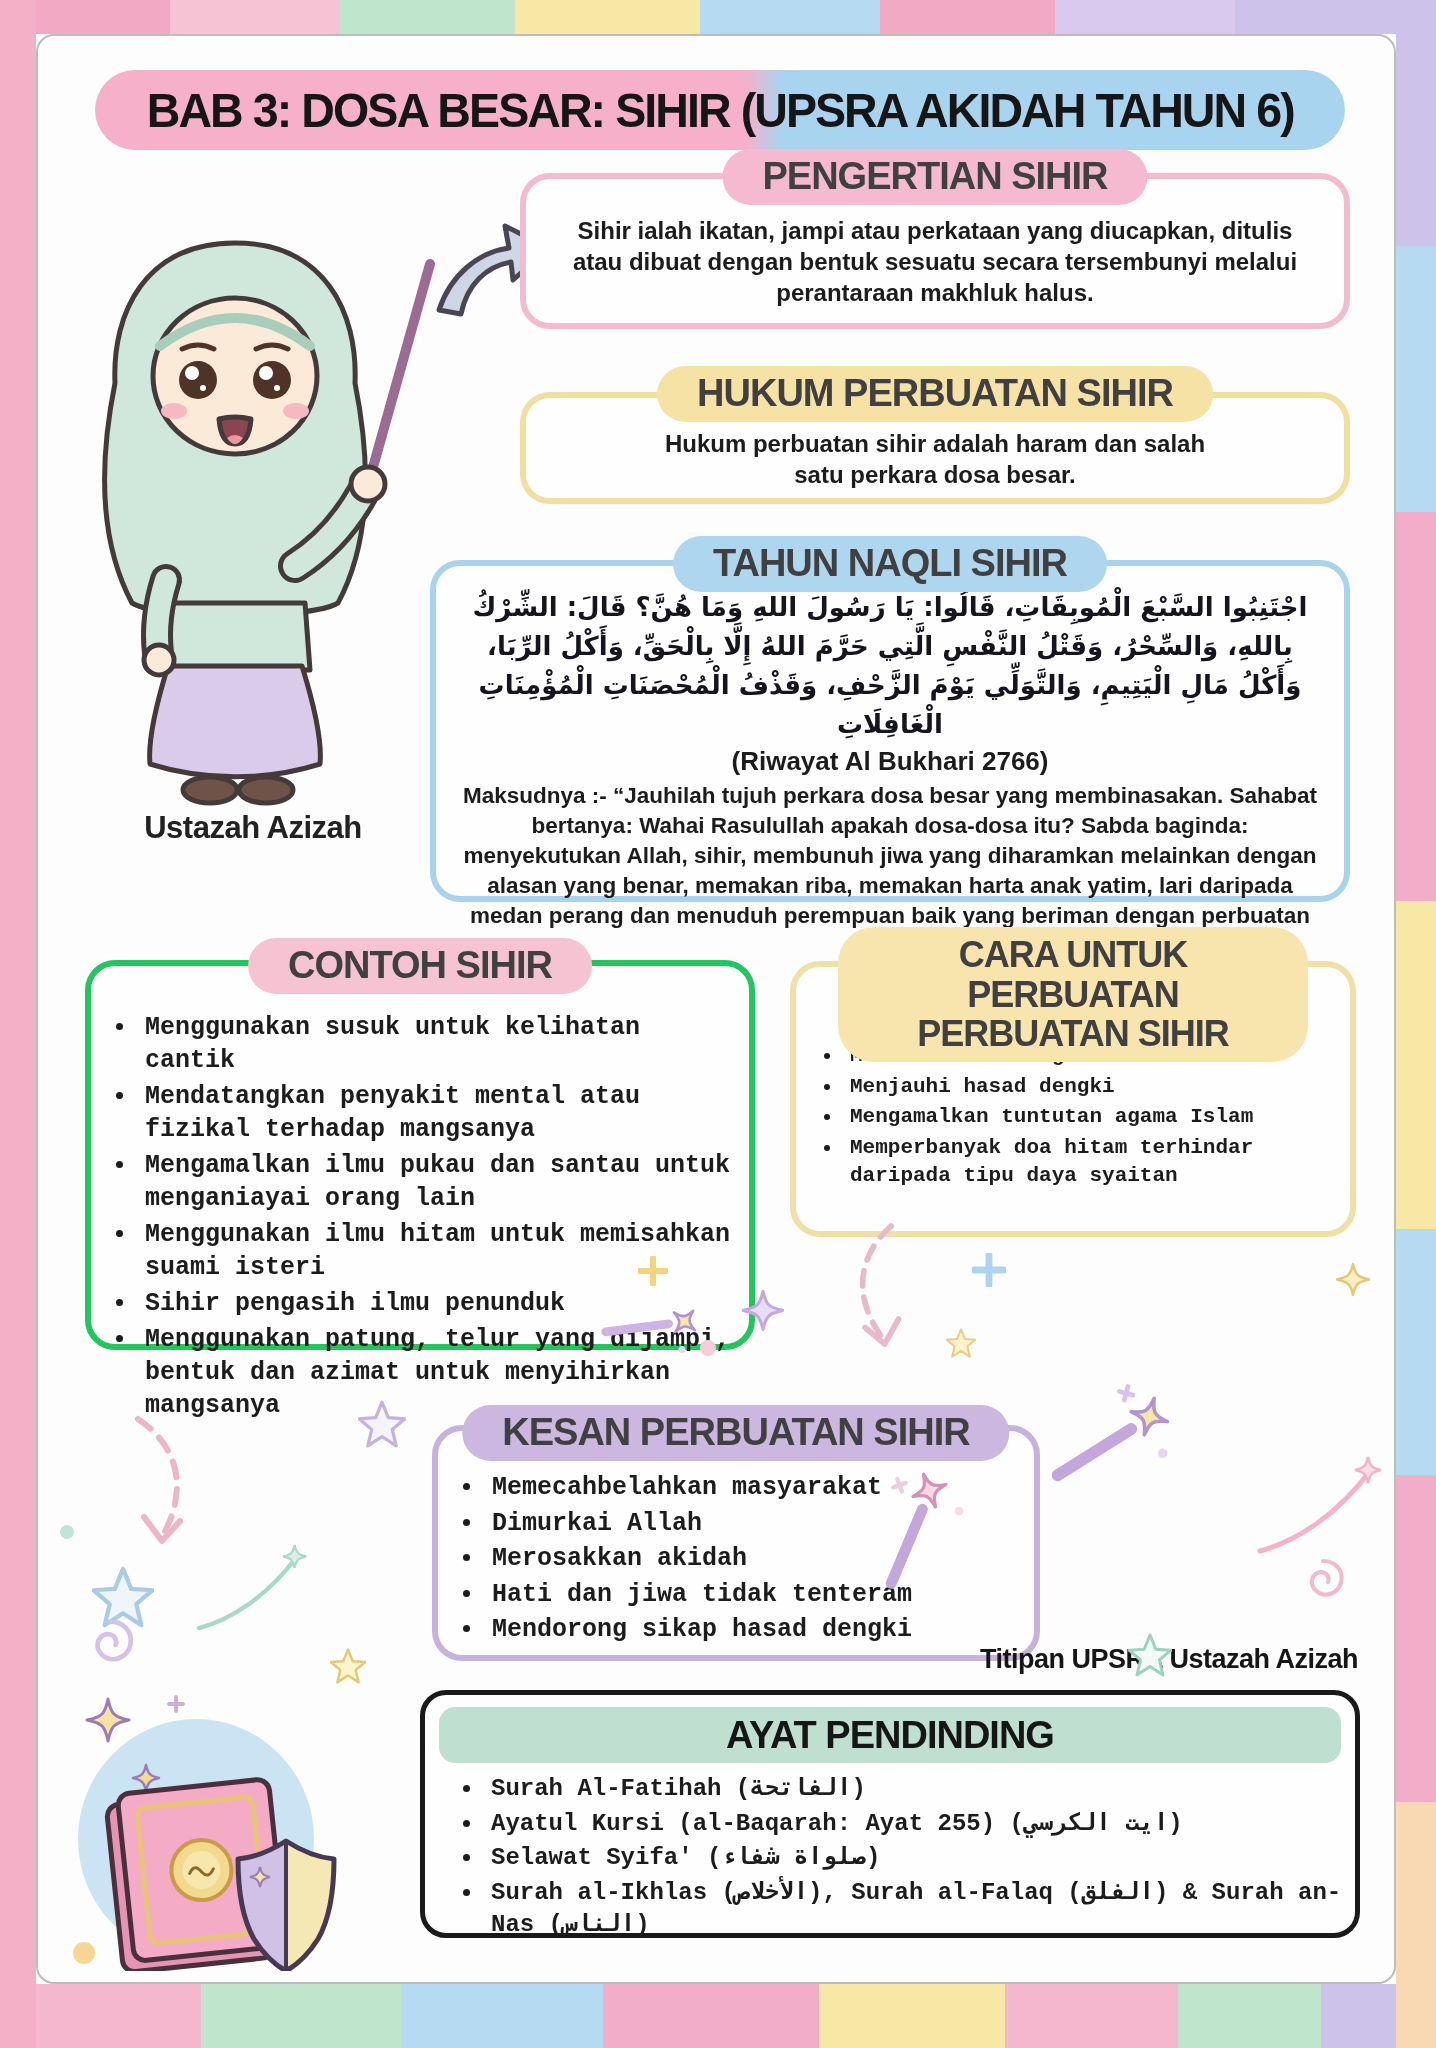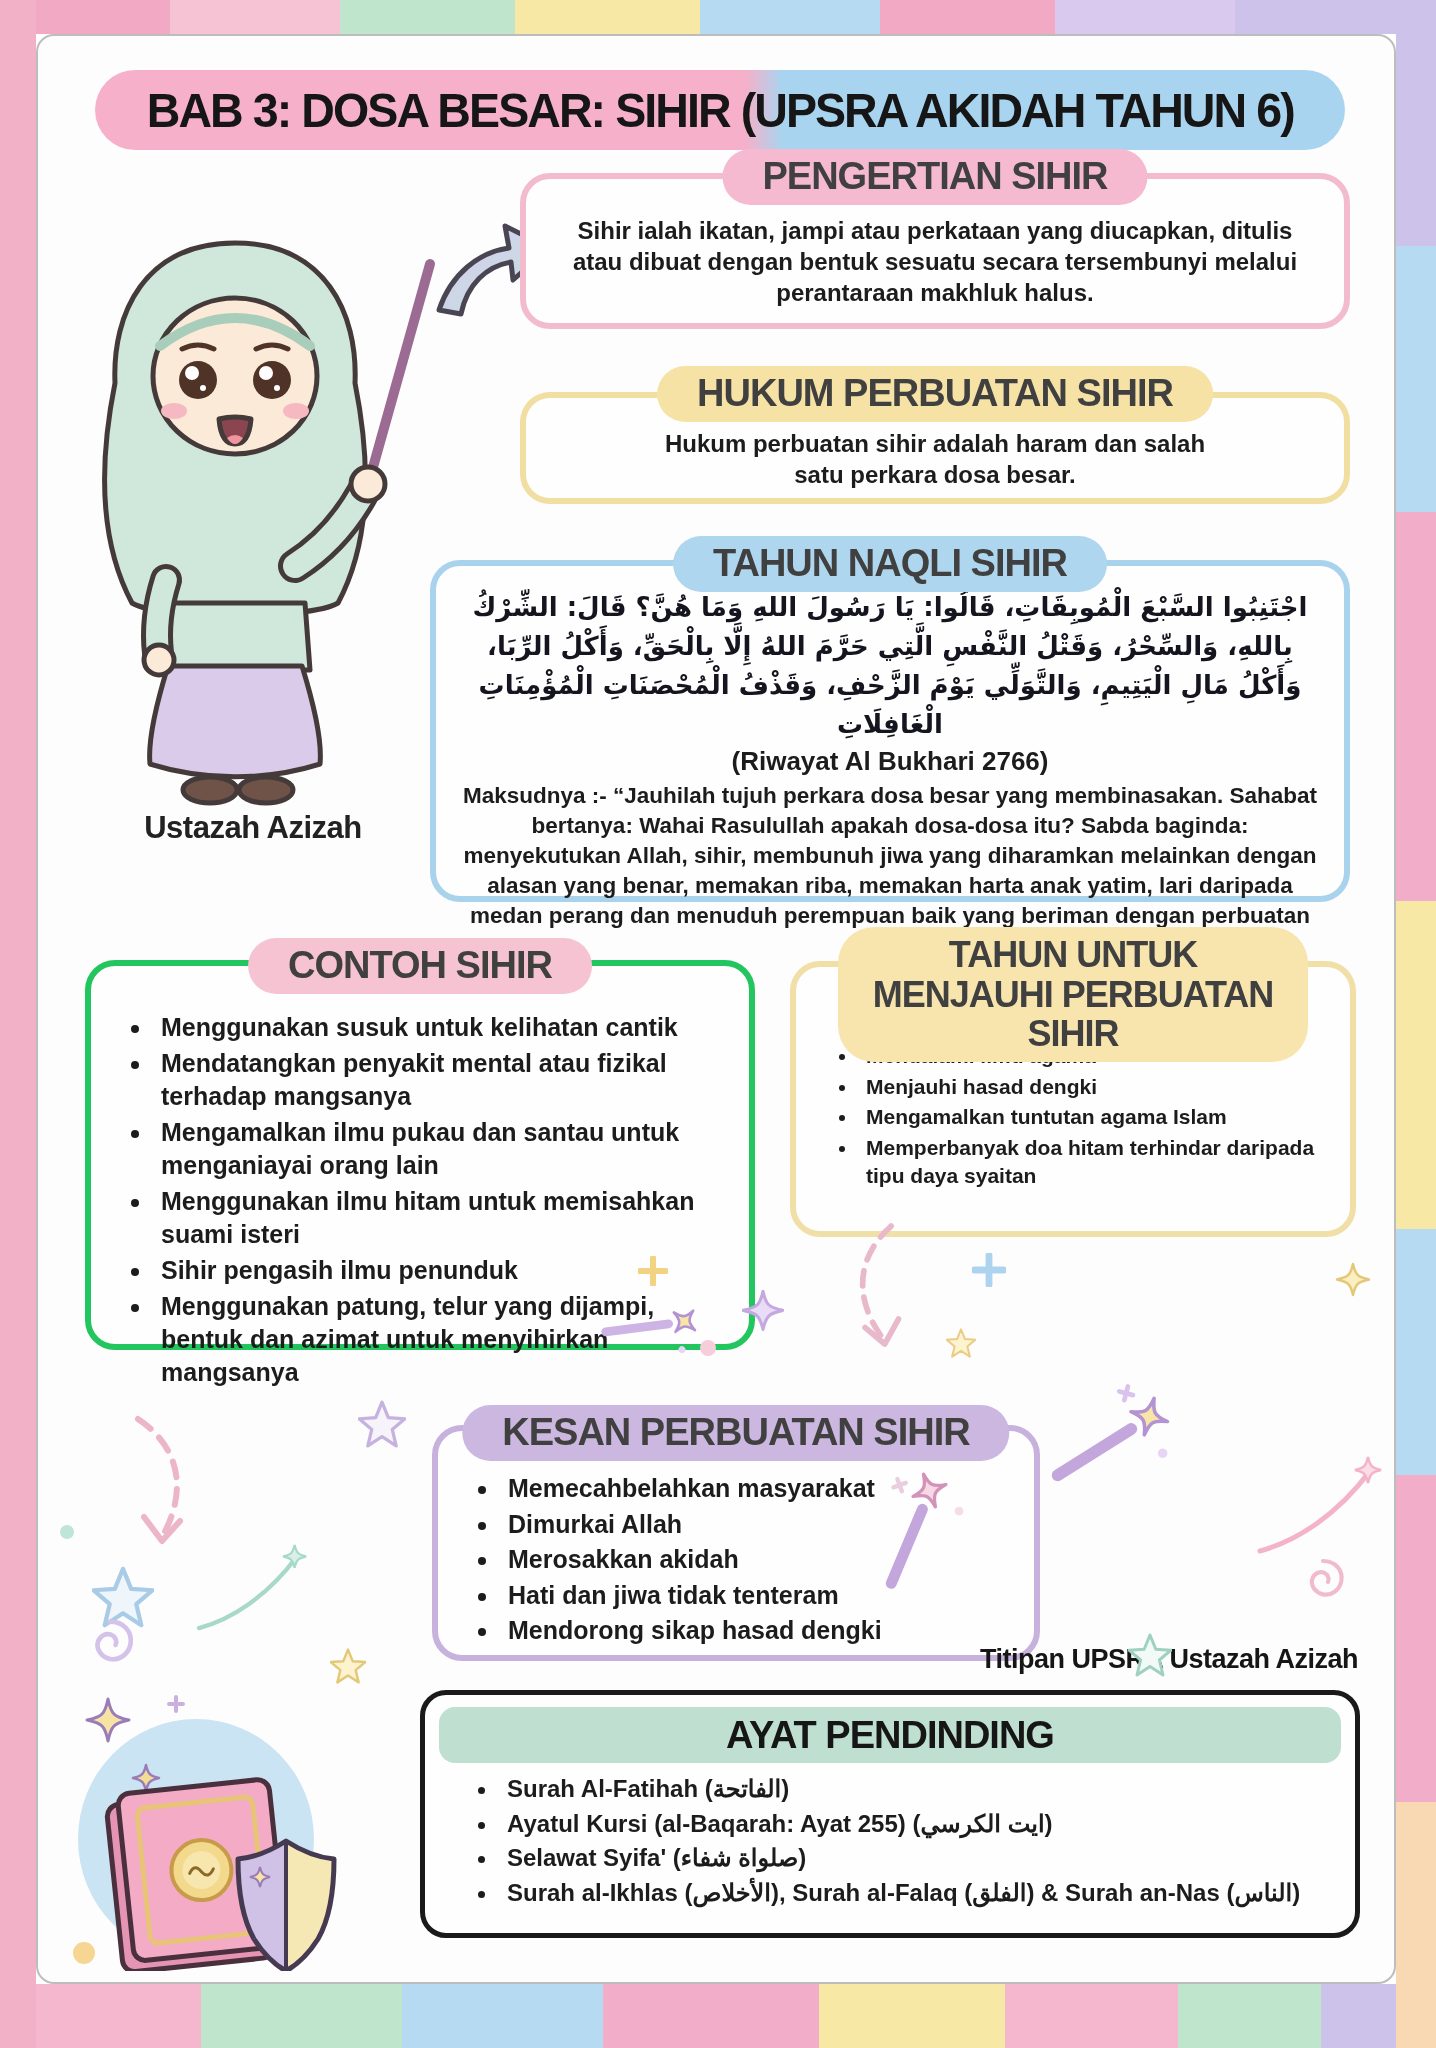--- a/index.html
+++ b/index.html
@@ -23,21 +23,21 @@
     border-radius:42px; }
   .title-banner span { font-size:48px; font-weight:700; color:#161616; letter-spacing:-2px; transform:scaleX(0.97); white-space:nowrap; }
 
   .sec { position:absolute; background:#fffefe; border-radius:30px; }
   .pill { position:absolute; left:50%; transform:translateX(-50%); z-index:2;
     border-radius:40px; padding:7px 40px; font-size:38px; font-weight:700; color:#404040;
     letter-spacing:-1px; white-space:nowrap; text-align:center; line-height:1.1; }
   .pill-wrap { white-space:normal; width:470px; padding:8px 24px; border-radius:36px; }
   .sec-body { font-weight:700; color:#1c1c1c; text-align:center; }
   ul.bullets { list-style:disc; margin:0; padding-left:46px; font-weight:700; color:#1c1c1c; }
-  ul.bullets li { margin:3px 16px; padding-left:8px; }
+  ul.bullets li { margin:3px 0; padding-left:8px;font-family:Liberation Mono, monospace; }
 
   .pengertian { border:6px solid #f3bcce; }
   .pill-pengertian { background:#f6bad0; }
   .hukum { border:6px solid #f1dfa2; }
   .pill-hukum { background:#f6e2a4; }
   .dalil { border:6px solid #a9d3ed; }
   .pill-dalil { background:#aed6ef; }
   .contoh { border:6px solid #22c55e; }
   .pill-contoh { background:#f6c3d3; }
   .cara { border:6px solid #f0dfa6; }
@@ -141,21 +141,21 @@
           <li>Menggunakan susuk untuk kelihatan cantik</li>
           <li>Mendatangkan penyakit mental atau fizikal terhadap mangsanya</li>
           <li>Mengamalkan ilmu pukau dan santau untuk menganiayai orang lain</li>
           <li>Menggunakan ilmu hitam untuk memisahkan suami isteri</li>
           <li>Sihir pengasih ilmu penunduk</li>
           <li>Menggunakan patung, telur yang dijampi, bentuk dan azimat untuk menyihirkan mangsanya</li>
         </ul>
     </section>
 
     <section class="sec cara" style="left:752px; top:925px; width:566px; height:276px;">
-      <div class="pill pill-cara pill-wrap" style="top:-40px; font-size:36px;">TAHUN UNTUK MENJAUHI PERBUATAN SIHIR</div>
+      <div class="pill pill-cara pill-wrap" style="top:-40px; font-size:36px;">CARA UNTUK PERBUATAN PERBUATAN SIHIR</div>
       <ul class="bullets" style="font-size:21px; line-height:1.32; padding-top:72px; padding-right:10px;">
           <li>Mendalami ilmu agama</li>
           <li>Menjauhi hasad dengki</li>
           <li>Mengamalkan tuntutan agama Islam</li>
           <li>Memperbanyak doa hitam terhindar daripada tipu daya syaitan</li>
         </ul>
     </section>
 
     <section class="sec kesan" style="left:394px; top:1389px; width:608px; height:236px;">
       <div class="pill pill-kesan" style="top:-26px;">KESAN PERBUATAN SIHIR</div>

